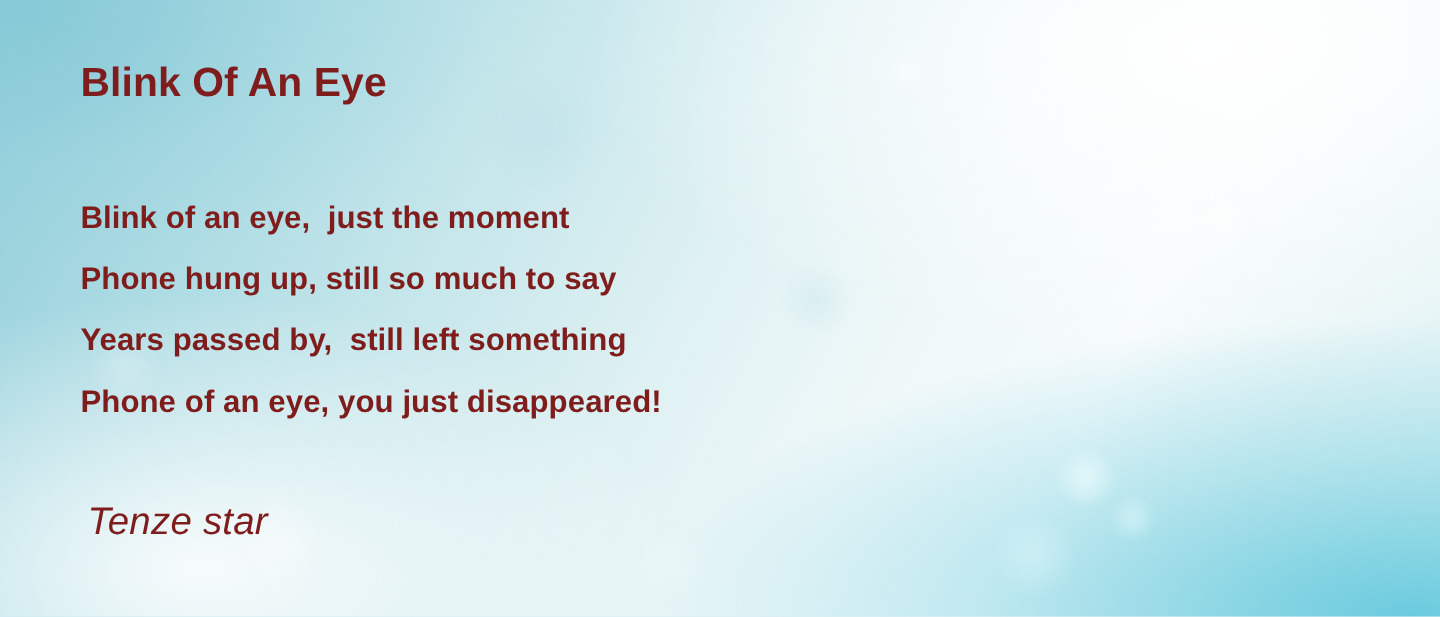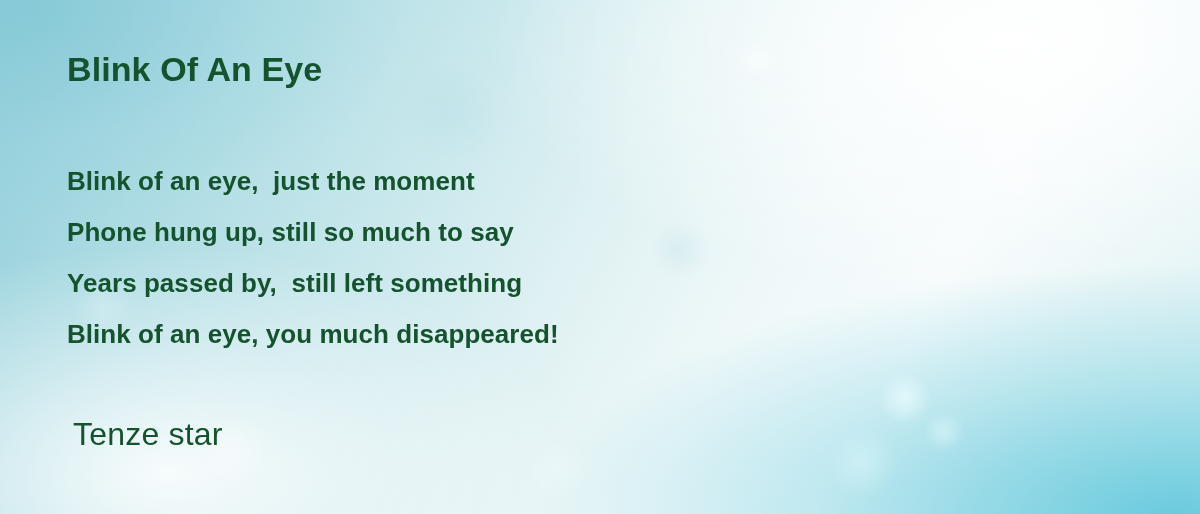--- a/index.html
+++ b/index.html
@@ -58,21 +58,21 @@
       radial-gradient(circle 40px at 104px 306px, rgba(236,250,253,0.30) 0%, rgba(236,250,253,0) 80%),
       radial-gradient(circle 58px at 452px 112px, rgba(176,219,230,0.26) 0%, rgba(176,219,230,0) 80%),
       radial-gradient(circle 36px at 680px 250px, rgba(168,214,226,0.22) 0%, rgba(168,214,226,0) 80%);
     filter: blur(2px);
   }
 
   
   #content {
     position: absolute;
     inset: 0;
-    color: #14532d;
+    color: #7f1d1d;
   }
 
   #poem-title {
     position: absolute;
     left: 67px;
     top: 50px;
     font-size: 34px;
     font-weight: bold;
     letter-spacing: 0.1px;
     white-space: pre;
@@ -91,20 +91,21 @@
 
   .poem-line {
     white-space: pre;
   }
 
   #poem-signature {
     position: absolute;
     left: 73px;
     top: 416px;
     font-size: 32px;
+    font-style: italic;
     font-weight: normal;
     white-space: pre;
     letter-spacing: 0.2px;
   }
 </style>
 </head>
 <body>
 
 <div id="poem-card">
 
@@ -113,19 +114,19 @@
   <div class="bg-layer" id="bg-bokeh"></div>
 
   <div id="content">
 
     <div id="poem-title">Blink Of An Eye</div>
 
     <div id="poem-body">
       <div class="poem-line">Blink of an eye,  just the moment</div>
       <div class="poem-line">Phone hung up, still so much to say</div>
       <div class="poem-line">Years passed by,  still left something</div>
-      <div class="poem-line">Blink of an eye, you much disappeared!</div>
+      <div class="poem-line">Phone of an eye, you just disappeared!</div>
     </div>
 
     <div id="poem-signature">Tenze star</div>
 
   </div>
 </div>
 
 </body></html>

